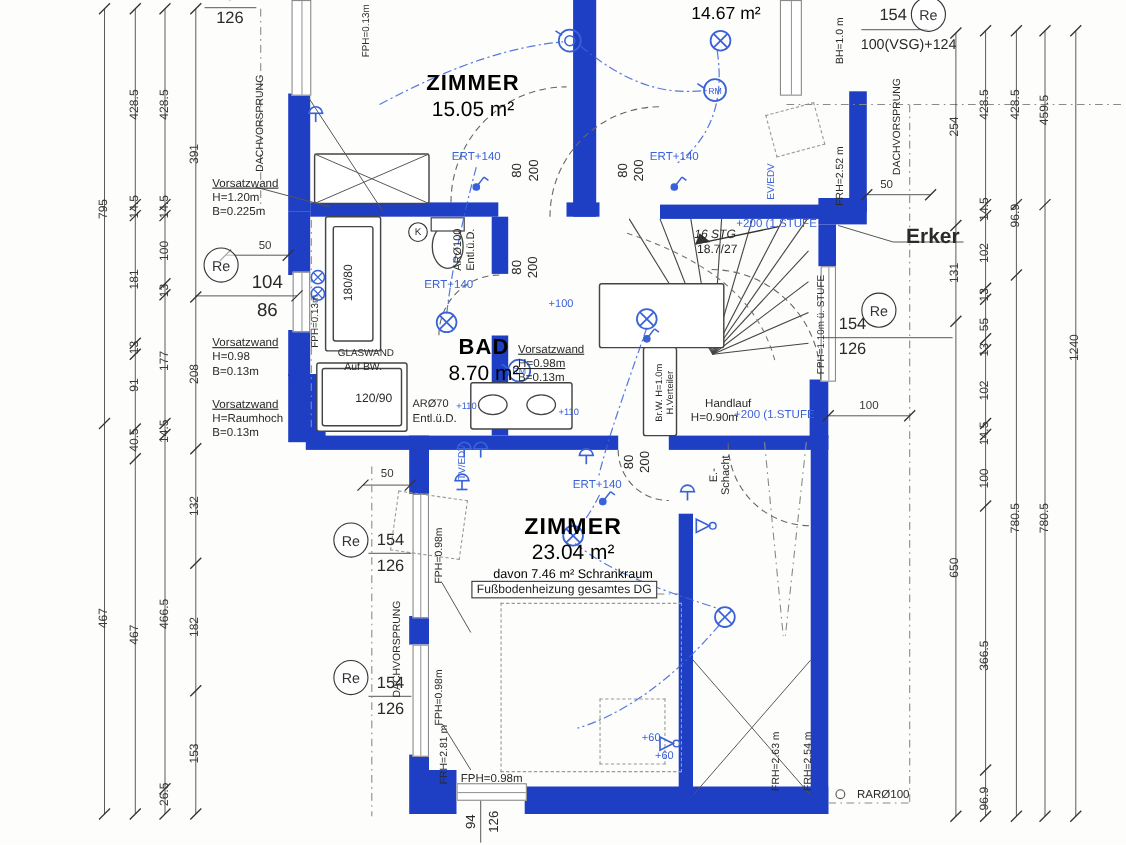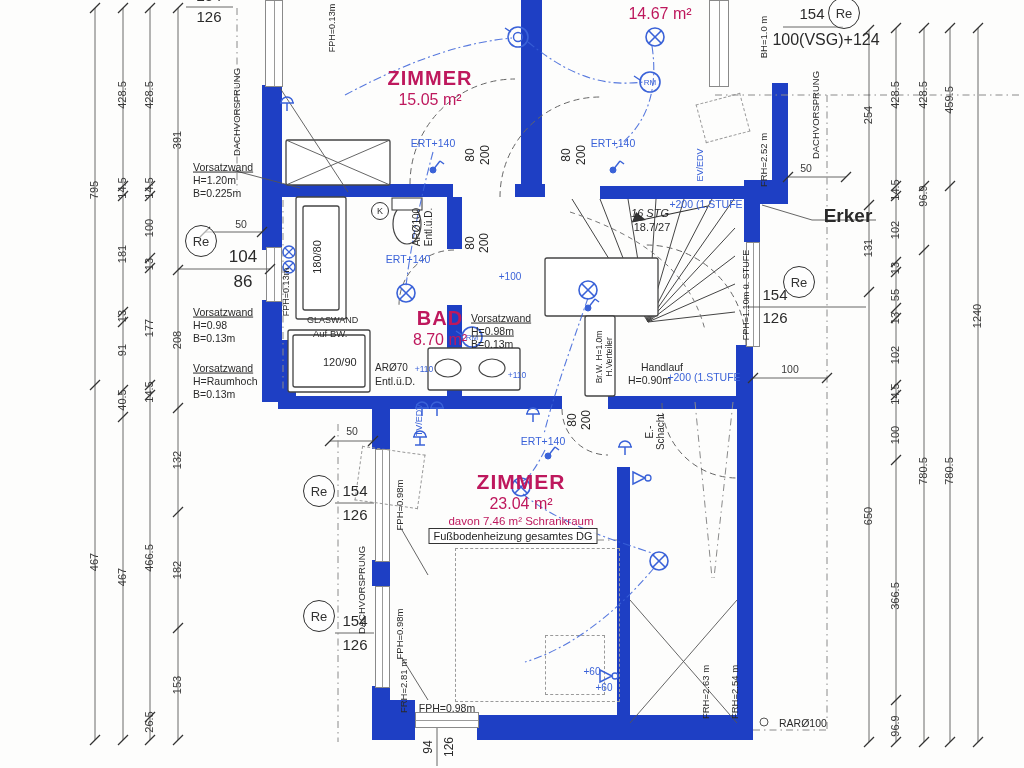--- a/index.html
+++ b/index.html
@@ -11,24 +11,24 @@
   svg.lw{position:absolute;left:0;top:0;z-index:4}
   .lbl{position:absolute;white-space:pre;line-height:1.04;z-index:6;color:#2a2a2a;
        transform:translate(-50%,-50%)}
   .lbl.rot{transform:translate(-50%,-50%) rotate(-90deg)}
   .lbl.left{transform:translate(0,-50%)}
   .lbl.blue{color:#3a62d8}
   .lbl.dim{color:#3a3a3a}
   .lbl.und{text-decoration:underline}
   .marker{position:absolute;border:1.5px solid #333;border-radius:50%;display:flex;
           align-items:center;justify-content:center;z-index:6;color:#333;background:rgba(255,255,255,.6)}
-  .rt{position:absolute;transform:translate(-50%,-50%);text-align:center;z-index:6;color:#be185d}
+  .rt{position:absolute;transform:translate(-50%,-50%);text-align:center;z-index:6;color:#000000}
   .rn{font-size:20px;font-weight:600;letter-spacing:1px}
   .rn2{font-size:21px;font-weight:600;letter-spacing:1px}
-  .ra{font-size:16px;margin-top:1px}
+  .ra{font-size:19px;margin-top:1px}
   .rd{font-size:11.5px;margin-top:2px}
   .notebox{position:absolute;transform:translate(-50%,-50%);border:1.2px solid #333;
            background:rgba(255,255,255,.9);font-size:11px;padding:1px 4px;z-index:6;color:#222}
   .dr{position:absolute;border:1.3px dashed #9a9a9a;z-index:3}
 </style>
 </head>
 <body>
 
 <div id="plan">
   <div id="walls-layer">
@@ -388,21 +388,21 @@
       <div class="lbl dim" style="left: 790px; top: 369px; font-size: 10.5px;">100</div>
       <div class="lbl" style="left: 243px; top: 257px; font-size: 17px;">104</div>
       <div class="lbl" style="left: 243px; top: 282px; font-size: 17px;">86</div>
       <div class="lbl" style="left: 355px; top: 491px; font-size: 15px;">154</div>
       <div class="lbl" style="left: 355px; top: 515px; font-size: 15px;">126</div>
       <div class="lbl" style="left: 355px; top: 621px; font-size: 15px;">154</div>
       <div class="lbl" style="left: 355px; top: 645px; font-size: 15px;">126</div>
       <div class="lbl" style="left: 775px; top: 295px; font-size: 15px;">154</div>
       <div class="lbl" style="left: 775px; top: 318px; font-size: 15px;">126</div>
       <div class="lbl" style="left: 812px; top: 14px; font-size: 15px;">154</div>
-      <div class="lbl" style="left: 826px; top: 40px; font-size: 16px;">100(VSG)+124</div>
+      <div class="lbl" style="left: 826px; top: 40px; font-size: 13px;">100(VSG)+124</div>
       <div class="lbl" style="left: 209px; top: -4px; font-size: 15px;">254</div>
       <div class="lbl" style="left: 209px; top: 17px; font-size: 15px;">126</div>
       <div class="lbl rot" style="left: 428px; top: 747px; font-size: 12px;">94</div>
       <div class="lbl rot" style="left: 449px; top: 747px; font-size: 12px;">126</div>
       <div class="lbl rot" style="left: 470px; top: 155px; font-size: 12px;">80</div>
       <div class="lbl rot" style="left: 485px; top: 155px; font-size: 12px;">200</div>
       <div class="lbl rot" style="left: 566px; top: 155px; font-size: 12px;">80</div>
       <div class="lbl rot" style="left: 581px; top: 155px; font-size: 12px;">200</div>
       <div class="lbl rot" style="left: 470px; top: 243px; font-size: 12px;">80</div>
       <div class="lbl rot" style="left: 484px; top: 243px; font-size: 12px;">200</div>

